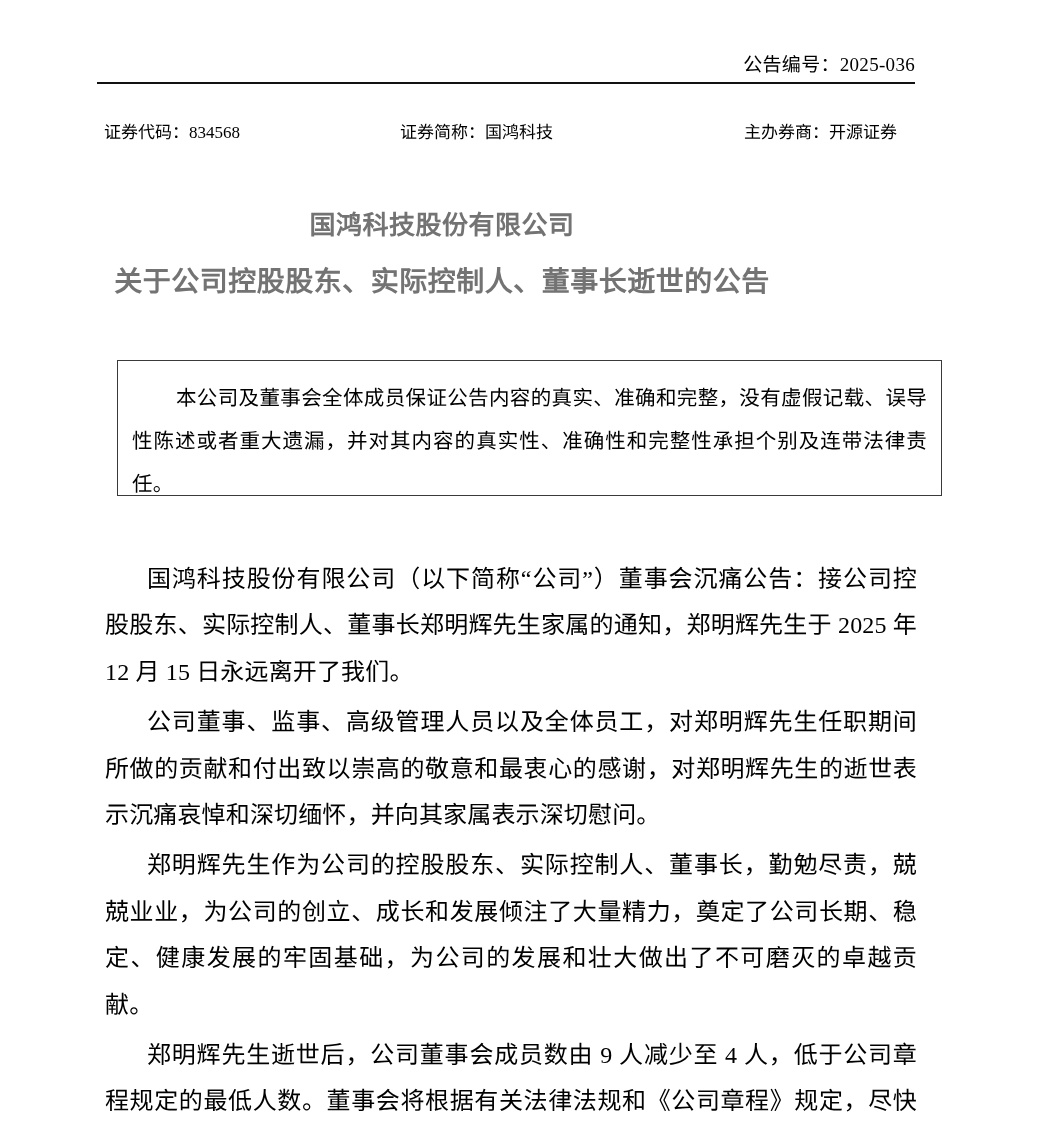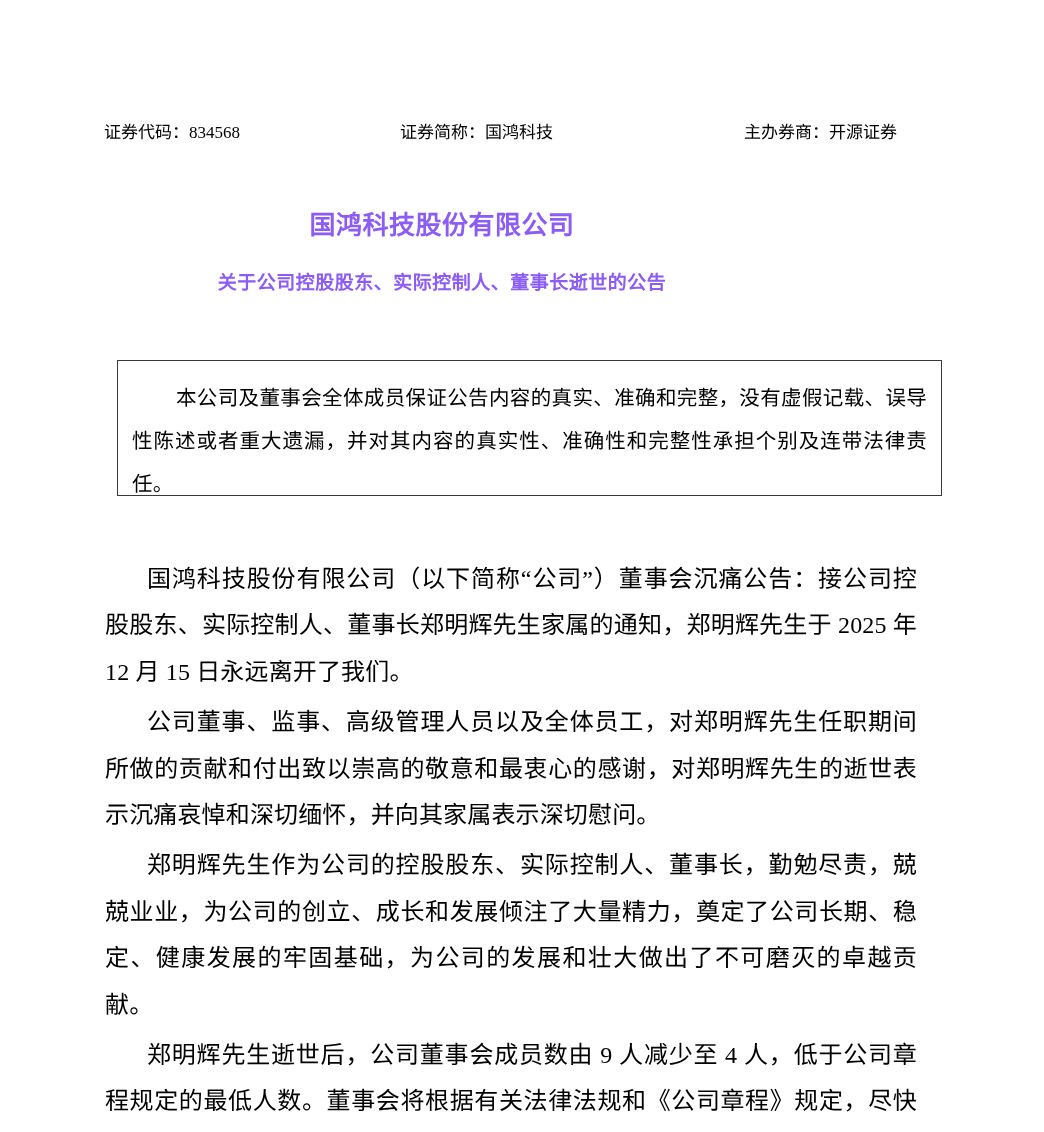--- a/index.html
+++ b/index.html
@@ -65,31 +65,31 @@
   .sec-cell-broker { flex: 1; margin-left: 44px; }
 
   
   .doc-title {
     position: absolute;
     left: 0;
     width: 884px;
     text-align: center;
     font-family: "DejaVu Sans", "Liberation Sans", sans-serif;
     font-weight: bold;
-    color: #8b5cf6;
+    color: #737373;
   }
   .doc-title-company {
     top: 208px;
     font-size: 26px;
     line-height: 34px;
     letter-spacing: 0.5px;
   }
   .doc-title-subject {
     top: 264px;
-    font-size: 19px;
+    font-size: 28px;
     line-height: 36px;
     letter-spacing: 0.5px;
   }
 
   
   .disclaimer-box {
     position: absolute;
     left: 117px;
     top: 360px;
     width: 825px;
@@ -124,20 +124,24 @@
     text-indent: 42px;
     letter-spacing: 0.15px;
     margin: 0 0 4px 0;
   }
 </style>
 </head>
 <body>
 
 <div class="page">
 
+  <div class="header-block">
+    <div class="announcement-no">公告编号：2025-036</div>
+    <div class="header-rule"></div>
+  </div>
 
   <div class="sec-row">
     <div class="sec-cell-code">证券代码：834568</div>
     <div class="sec-cell-abbr">证券简称：国鸿科技</div>
     <div class="sec-cell-broker">主办券商：开源证券</div>
   </div>
 
   <div class="doc-title doc-title-company">国鸿科技股份有限公司</div>
 
   <div class="doc-title doc-title-subject">关于公司控股股东、实际控制人、董事长逝世的公告</div>

